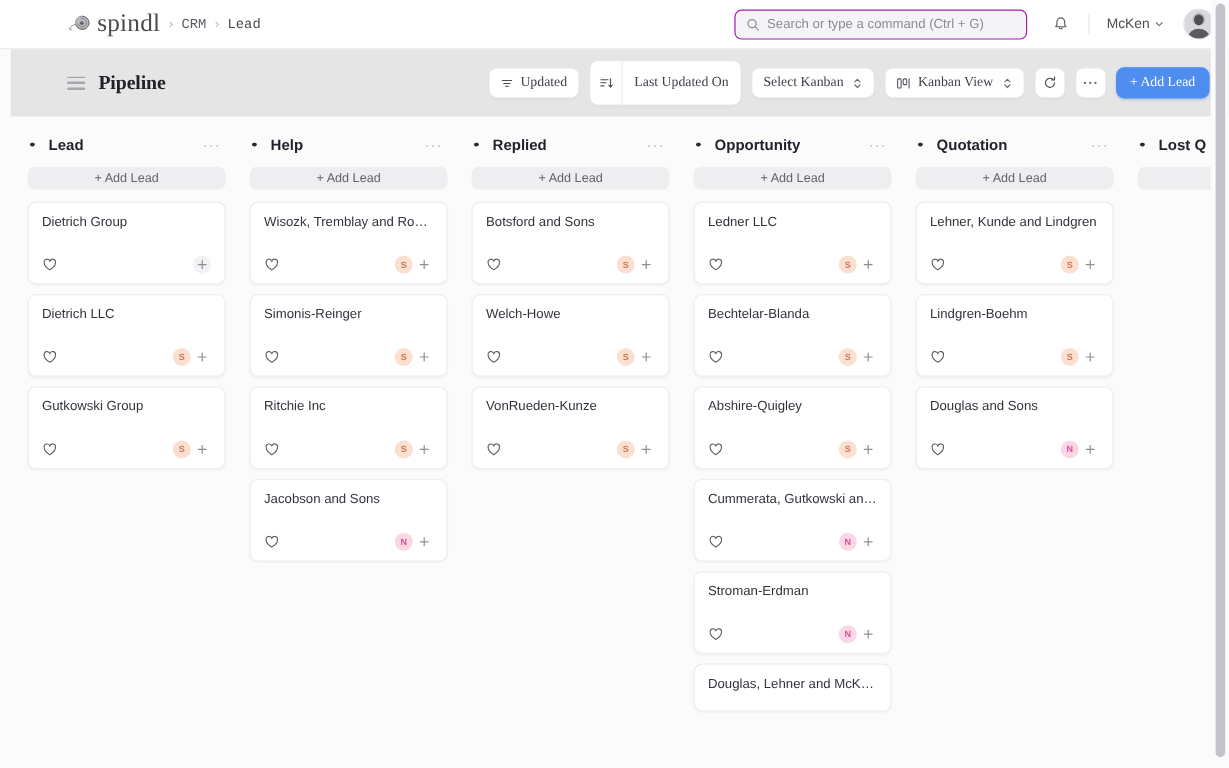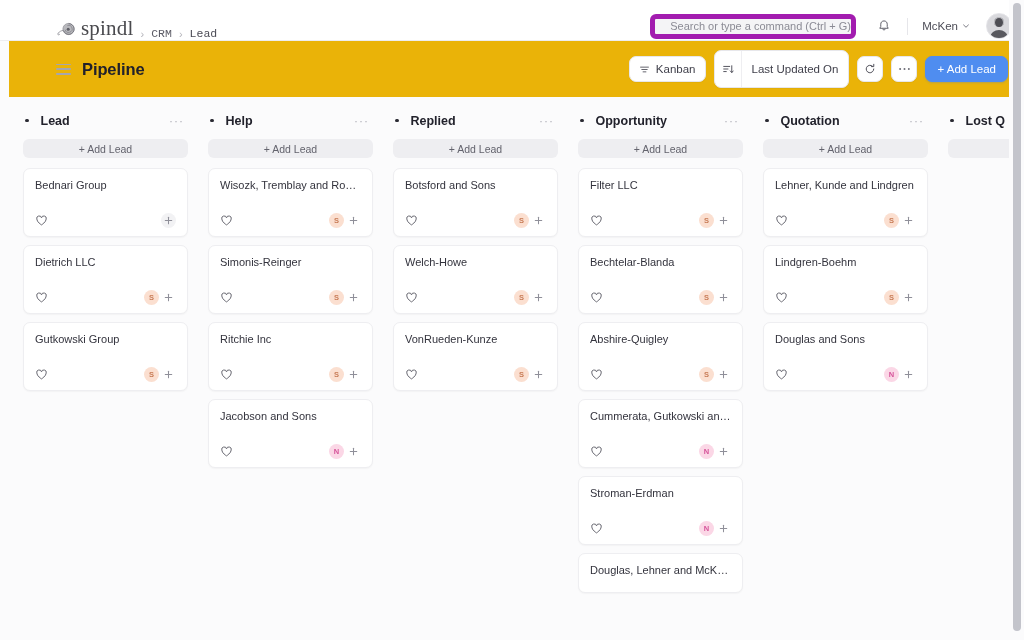--- a/index.html
+++ b/index.html
@@ -23,21 +23,21 @@
     background: #fbfbfc;
     z-index: 6;
   }
 
   
   .navbar {
     position: relative;
     height: 41px;
     background: #ffffff;
     border-bottom: 1px solid #ededf0;
-    display: flex; align-items: flex-end;
+    display: flex; align-items: center;
     padding: 0 12px 0 56px;
     z-index: 5;
   }
   .brand { display: flex; align-items: center; gap: 4px; }
   .brand-mark { width: 21px; height: 18px; display: block; flex: none; }
   .brand-text {
     font-family: "Liberation Serif", serif;
     font-size: 21px; line-height: 1;
     color: #4a4a4e; letter-spacing: .2px;
     position: relative; top: -1px;
@@ -46,23 +46,23 @@
   .crumb {
     font-size: 11.5px; color: #5c5c66; text-decoration: none; font-family: Liberation Mono, monospace;
   }
   .crumb.current { color: #4b4b55; }
 
   .nav-right {
     margin-left: auto;
     display: flex; align-items: center; gap: 0;
   }
   .search-box {
-    width: 206px; height: 25px;
+    width: 244px; height: 25px;
     background: #f4f4f6;
-    border: 5px solid #a21caf;
+    border: 1px solid #a21caf;
     border-radius: 6px;
     display: flex; align-items: center;
     gap: 6px; padding: 0 9px;
     cursor: text;
   }
   .search-box .ph { font-size: 11px; color: #8b8b95; white-space: nowrap; }
   .bell-btn {
     width: 28px; height: 28px; margin-left: 14px;
     display: flex; align-items: center; justify-content: center;
     border-radius: 6px; cursor: pointer; background: none; border: none;
@@ -92,24 +92,25 @@
     content: ""; position: absolute;
     left: 50%; top: 4px; transform: translateX(-50%);
     width: 8px; height: 9px; border-radius: 50%;
     background: #4e4e54; z-index: 2;
   }
 
   
   .subheader {
     position: relative;
     height: 56px;
-    background: #eab308;
+    background: #e5e5e5;
     display: flex; align-items: center;
     padding: 0 16px 0 56px;
     z-index: 4;
+    font-family: Liberation Serif, serif;
   }
   .hamburger {
     width: 15px; height: 11px; flex: none;
     display: flex; flex-direction: column; justify-content: space-between;
     cursor: pointer; margin-right: 11px;
   }
   .hamburger i { display: block; height: 1.6px; background: #a6a6ae; border-radius: 2px; }
   .page-title {
     font-size: 16.5px; font-weight: bold; color: #21212b; letter-spacing: -.1px;
   }
@@ -320,37 +321,56 @@
     <div class="page-title">Pipeline</div>
 
     <div class="toolbar">
 
       <button class="tbtn">
         <svg width="11" height="11" viewBox="0 0 14 14">
           <line x1="2" y1="4" x2="12" y2="4" stroke="#4d4d57" stroke-width="1.1" stroke-linecap="round"></line>
           <line x1="3.6" y1="7" x2="10.4" y2="7" stroke="#4d4d57" stroke-width="1.1" stroke-linecap="round"></line>
           <line x1="5.2" y1="10" x2="8.8" y2="10" stroke="#4d4d57" stroke-width="1.1" stroke-linecap="round"></line>
         </svg>
-        <span>Kanban</span>
+        <span>Updated</span>
       </button>
 
       <div class="sortgroup">
         <div class="sg-icon">
           <svg width="12" height="12" viewBox="0 0 14 14">
             <line x1="2" y1="4" x2="9" y2="4" stroke="#4d4d57" stroke-width="1.1" stroke-linecap="round"></line>
             <line x1="2" y1="7" x2="7" y2="7" stroke="#4d4d57" stroke-width="1.1" stroke-linecap="round"></line>
             <line x1="2" y1="10" x2="5" y2="10" stroke="#4d4d57" stroke-width="1.1" stroke-linecap="round"></line>
             <line x1="11.4" y1="3.2" x2="11.4" y2="11" stroke="#4d4d57" stroke-width="1.1" stroke-linecap="round"></line>
             <path d="M9.7 9.3 L11.4 11.1 L13.1 9.3" fill="none" stroke="#4d4d57" stroke-width="1.1" stroke-linecap="round" stroke-linejoin="round"></path>
           </svg>
         </div>
         <div class="sg-label">Last Updated On</div>
       </div>
 
-
+      <button class="tbtn">
+        <span>Select Kanban</span>
+        <svg class="caret-updown" width="9" height="11" viewBox="0 0 10 12">
+          <path d="M2.6 4.6 L5 2.2 L7.4 4.6" fill="none" stroke="#6a6a74" stroke-width="1.1" stroke-linecap="round" stroke-linejoin="round"></path>
+          <path d="M2.6 7.4 L5 9.8 L7.4 7.4" fill="none" stroke="#6a6a74" stroke-width="1.1" stroke-linecap="round" stroke-linejoin="round"></path>
+        </svg>
+      </button>
+
+      <button class="tbtn">
+        <svg width="12" height="11" viewBox="0 0 14 12">
+          <rect x="1.2" y="1.6" width="3.4" height="8.8" rx="1" fill="none" stroke="#4d4d57" stroke-width="1"></rect>
+          <rect x="6.6" y="1.6" width="3.4" height="5.6" rx="1" fill="none" stroke="#4d4d57" stroke-width="1"></rect>
+          <line x1="12.3" y1="1.6" x2="12.3" y2="10.4" stroke="#4d4d57" stroke-width="1" stroke-linecap="round"></line>
+        </svg>
+        <span>Kanban View</span>
+        <svg class="caret-updown" width="9" height="11" viewBox="0 0 10 12">
+          <path d="M2.6 4.6 L5 2.2 L7.4 4.6" fill="none" stroke="#6a6a74" stroke-width="1.1" stroke-linecap="round" stroke-linejoin="round"></path>
+          <path d="M2.6 7.4 L5 9.8 L7.4 7.4" fill="none" stroke="#6a6a74" stroke-width="1.1" stroke-linecap="round" stroke-linejoin="round"></path>
+        </svg>
+      </button>
 
       <button class="tbtn icon-only">
         <svg width="12" height="12" viewBox="0 0 14 14">
           <path d="M11.4 7 A4.4 4.4 0 1 1 9.8 3.6" fill="none" stroke="#4d4d57" stroke-width="1.15" stroke-linecap="round"></path>
           <path d="M11.4 1.5 L11.4 4.2 L8.7 4.2" fill="none" stroke="#4d4d57" stroke-width="1.15" stroke-linecap="round" stroke-linejoin="round"></path>
         </svg>
       </button>
 
       <button class="tbtn icon-only">
         <svg width="13" height="4" viewBox="0 0 14 4">
@@ -368,21 +388,21 @@
     <div class="board" id="board">
         <div class="column">
           <div class="col-head">
             <span class="col-dot"></span>
             <span class="col-title">Lead</span>
             <span class="col-menu">···</span>
           </div>
           <div class="add-lead-strip">+ Add Lead</div>
           <div class="cards">
             <div class="card">
-              <div class="card-title">Bednari Group</div>
+              <div class="card-title">Dietrich Group</div>
               <div class="card-foot">
                 <svg class="heart" viewBox="0 0 16 16">
                   <path d="M8 13.4 C8 13.4 2.2 9.9 2.2 6.1 A2.9 2.9 0 0 1 8 4.7 A2.9 2.9 0 0 1 13.8 6.1 C13.8 9.9 8 13.4 8 13.4 Z" fill="none" stroke="#5e5e68" stroke-width="1.15" stroke-linejoin="round"></path>
                 </svg>
                 <div class="card-right">
                   <span class="plus-btn bubble">
                     <svg width="9" height="9" viewBox="0 0 10 10">
                       <line x1="5" y1="1.4" x2="5" y2="8.6" stroke="#8f8f99" stroke-width="1.15" stroke-linecap="round"></line>
                       <line x1="1.4" y1="5" x2="8.6" y2="5" stroke="#8f8f99" stroke-width="1.15" stroke-linecap="round"></line>
                     </svg>
@@ -567,21 +587,21 @@
         </div>
         <div class="column">
           <div class="col-head">
             <span class="col-dot"></span>
             <span class="col-title">Opportunity</span>
             <span class="col-menu">···</span>
           </div>
           <div class="add-lead-strip">+ Add Lead</div>
           <div class="cards">
             <div class="card">
-              <div class="card-title">Filter LLC</div>
+              <div class="card-title">Ledner LLC</div>
               <div class="card-foot">
                 <svg class="heart" viewBox="0 0 16 16">
                   <path d="M8 13.4 C8 13.4 2.2 9.9 2.2 6.1 A2.9 2.9 0 0 1 8 4.7 A2.9 2.9 0 0 1 13.8 6.1 C13.8 9.9 8 13.4 8 13.4 Z" fill="none" stroke="#5e5e68" stroke-width="1.15" stroke-linejoin="round"></path>
                 </svg>
                 <div class="card-right">
                   <span class="owner peach">S</span>
                   <span class="plus-btn">
                     <svg width="9" height="9" viewBox="0 0 10 10">
                       <line x1="5" y1="1.4" x2="5" y2="8.6" stroke="#8f8f99" stroke-width="1.15" stroke-linecap="round"></line>
                       <line x1="1.4" y1="5" x2="8.6" y2="5" stroke="#8f8f99" stroke-width="1.15" stroke-linecap="round"></line>

